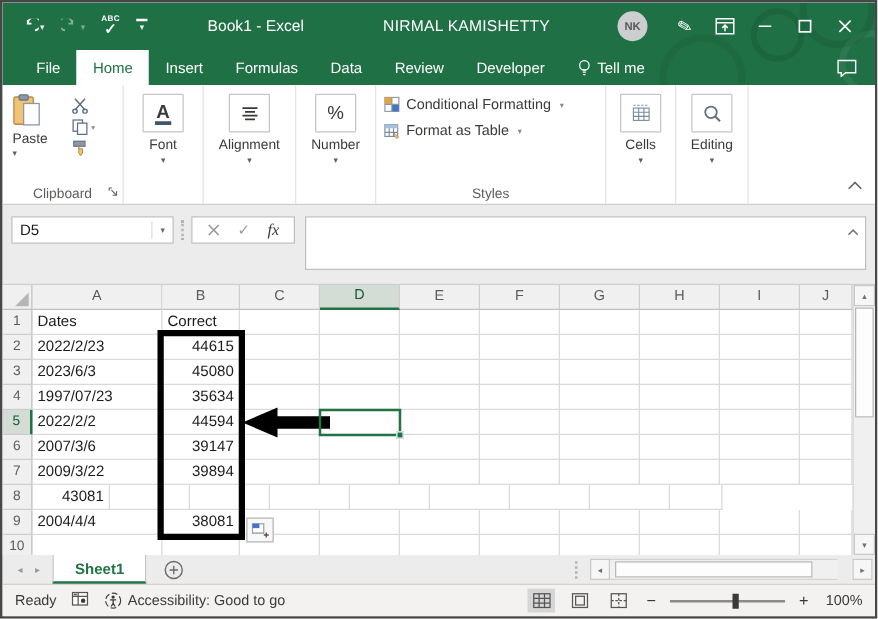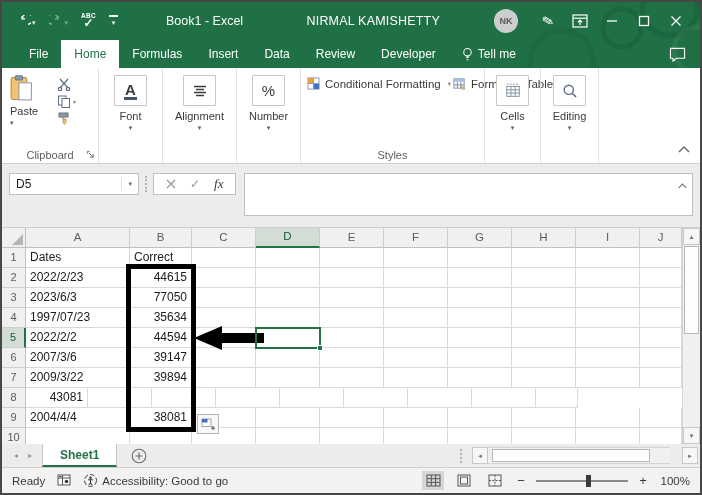--- a/index.html
+++ b/index.html
@@ -61,21 +61,21 @@
   
   .g-collapsed{display:flex;flex-direction:column;align-items:center;padding:7px 0 0 0;}
   .icon-box{width:33px;height:31px;border:1px solid #c8c6c4;background:#fff;
     display:flex;align-items:center;justify-content:center;border-radius:1px;}
   .cg-label{font-size:11px;color:#3b3a39;margin-top:4px;white-space:nowrap;}
   .cg-chev{font-size:7px;color:#605e5c;margin-top:2px;}
   .font-a{font-size:15px;font-weight:600;color:#3b3a39;border-bottom:3px solid #44546a;line-height:15px;padding:0 1px;}
   .pct{font-size:15px;color:#3b3a39;}
   
   .g-styles{width:184px;}
-  .g-styles .rgroup-body{padding:6px 0 0 6px;gap:2px;text-align:right;}
+  .g-styles .rgroup-body{flex-direction:column;padding:6px 0 0 6px;gap:2px;text-align:right;}
   .style-row{display:flex;align-items:center;gap:5px;height:19px;font-size:11.5px;color:#3b3a39;white-space:nowrap;}
   .style-row .schev{font-size:6.5px;color:#8a8886;margin-left:2px;}
   .collapse-chev{position:absolute;right:10px;bottom:6px;}
   
   .formula{height:64px;background:#ececec;border-bottom:1px solid #cfcfcf;display:flex;align-items:flex-start;padding:9px 7px 0 7px;}
   .name-box{width:130px;height:22px;background:#fff;border:1px solid #bfbfbf;display:flex;align-items:center;
     font-size:12px;color:#1b1b1b;padding:0 6px;}
   .name-box .nb-chev{margin-left:auto;font-size:7px;color:#6a6a6a;border-left:1px solid #e0e0e0;padding-left:6px;height:14px;display:flex;align-items:center;}
   .dotsep{width:0;height:16px;border-left:2px dotted #b3b3b3;margin:3px 6px 0 6px;}
   .fx-box{height:22px;background:#fff;border:1px solid #bfbfbf;display:flex;align-items:center;gap:14px;padding:0 12px;}
@@ -205,24 +205,24 @@
     </div>
     <div class="tabrow">
       <div style="display:flex">
           <div class="rtab">
             <span>File</span>
           </div>
           <div class="rtab active">
             <span>Home</span>
           </div>
           <div class="rtab">
+            <span>Insert</span>
+          </div>
+          <div class="rtab">
             <span>Formulas</span>
-          </div>
-          <div class="rtab">
-            <span>Insert</span>
           </div>
           <div class="rtab">
             <span>Data</span>
           </div>
           <div class="rtab">
             <span>Review</span>
           </div>
           <div class="rtab">
             <span>Developer</span>
           </div>
@@ -434,21 +434,21 @@
           <div class="cell" style="width: 64px; flex: 0 0 64px;"></div>
           <div class="cell" style="width: 64px; flex: 0 0 64px;"></div>
           <div class="cell" style="width: 64px; flex: 0 0 64px;"></div>
           <div class="cell" style="width: 64px; flex: 0 0 64px;"></div>
           <div class="cell" style="width: 64px; flex: 0 0 64px;"></div>
           <div class="cell" style="width: 42px; flex: 0 0 42px;"></div>
         </div>
         <div class="grow">
           <div class="rowhdr">3</div>
           <div class="cell" style="width: 104px; flex: 0 0 104px;">2023/6/3</div>
-          <div class="cell num" style="width: 62px; flex: 0 0 62px;">77050</div>
+          <div class="cell num" style="width: 62px; flex: 0 0 62px;">45080</div>
           <div class="cell" style="width: 64px; flex: 0 0 64px;"></div>
           <div class="cell" style="width: 64px; flex: 0 0 64px;"></div>
           <div class="cell" style="width: 64px; flex: 0 0 64px;"></div>
           <div class="cell" style="width: 64px; flex: 0 0 64px;"></div>
           <div class="cell" style="width: 64px; flex: 0 0 64px;"></div>
           <div class="cell" style="width: 64px; flex: 0 0 64px;"></div>
           <div class="cell" style="width: 64px; flex: 0 0 64px;"></div>
           <div class="cell" style="width: 42px; flex: 0 0 42px;"></div>
         </div>
         <div class="grow">

